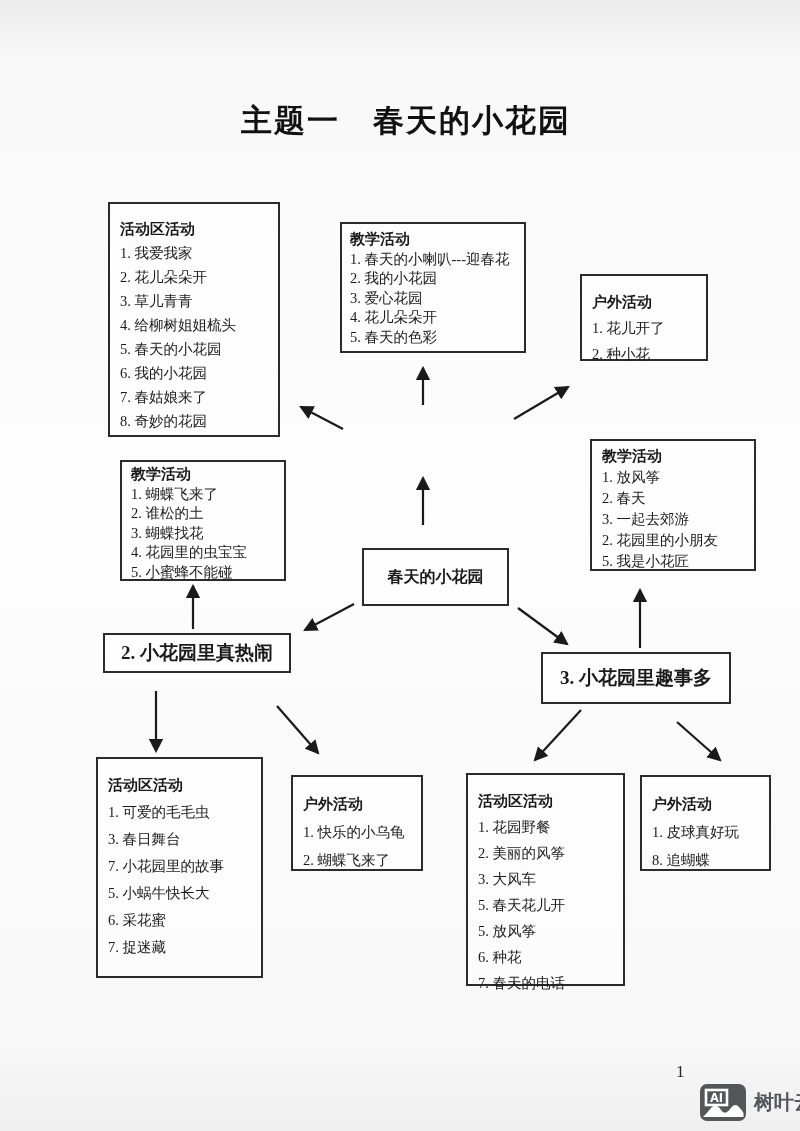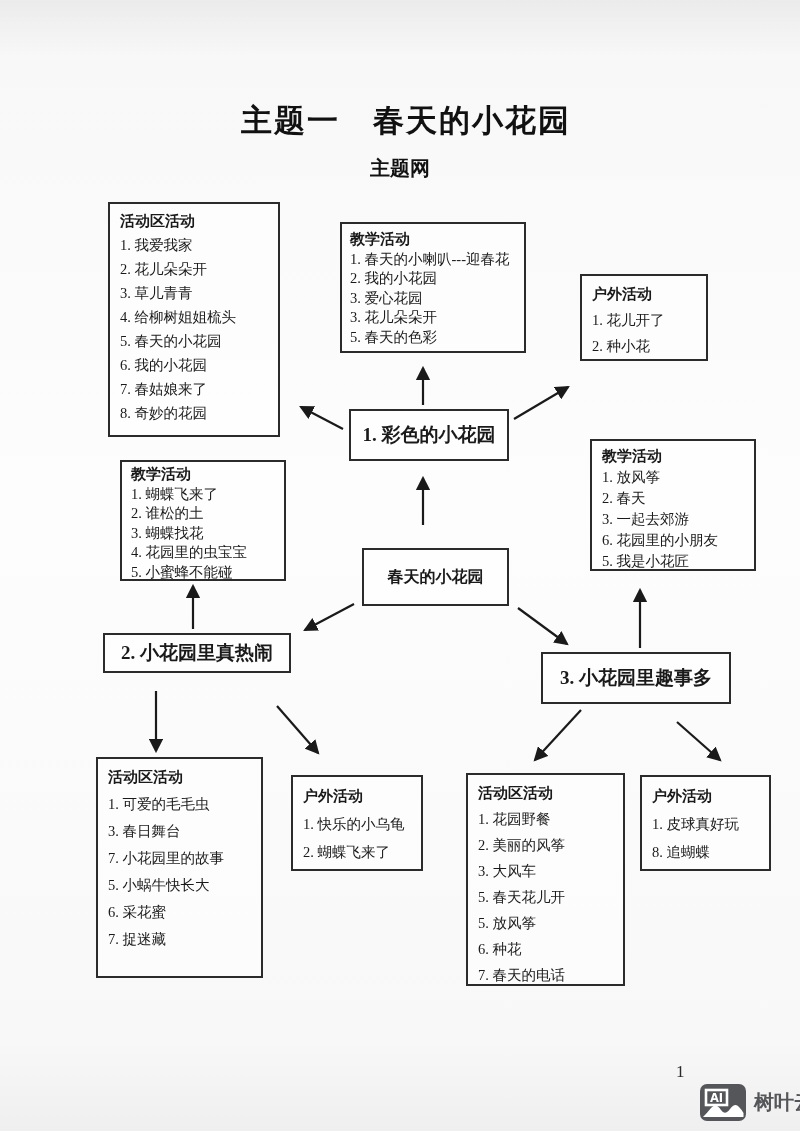--- a/index.html
+++ b/index.html
@@ -16,21 +16,21 @@
     margin-left:12px;
   }
   .doc-subtitle{
     position:absolute;left:0;right:0;top:155px;text-align:center;
     font-size:20px;font-weight:bold;color:#111;
     font-family:"DejaVu Sans","Liberation Sans",sans-serif;
   }
   .box{
     position:absolute;box-sizing:border-box;
     border:2px solid #2b2b2b;background:rgba(255,255,255,0.55);
-    padding:5px 10px;
+    padding:13px 10px;
   }
   .box .heading{font-weight:bold;font-size:15px;white-space:nowrap;}
   .box .list-item{font-size:14.5px;white-space:nowrap;}
   .node{
     position:absolute;box-sizing:border-box;
     border:2px solid #2b2b2b;background:rgba(255,255,255,0.5);
     display:flex;align-items:center;justify-content:center;
     font-weight:bold;white-space:nowrap;
   }
   .connectors{position:absolute;left:0;top:0;pointer-events:none;}
@@ -44,21 +44,20 @@
     font-size:20px;font-weight:bold;color:#55565a;
     font-family:"DejaVu Sans","Liberation Sans",sans-serif;white-space:nowrap;
   }
 </style>
 </head>
 <body>
 
 <div class="page">
 
   <div class="doc-title">主题一　春天的小花园</div>
-  <div class="doc-subtitle">主题网</div>
 
   <svg class="connectors" width="800" height="1131" viewBox="0 0 800 1131">
     <defs>
       <marker id="arrow" viewBox="0 0 10 10" refX="8.5" refY="5" markerWidth="6.5" markerHeight="6.5" orient="auto-start-reverse">
         <path d="M0,0 L10,5 L0,10 z" fill="#1a1a1a"></path>
       </marker>
     </defs>
     <g stroke="#1a1a1a" stroke-width="2.2" fill="none">
       <line x1="423" y1="405" x2="423" y2="368" marker-end="url(#arrow)"></line>
       <line x1="343" y1="429" x2="301" y2="407" marker-end="url(#arrow)"></line>
@@ -88,53 +87,52 @@
         <div class="list-item">8. 奇妙的花园</div>
       </div>
   </div>
 
   <div class="box" style="left:340px;top:222px;width:186px;height:131px;line-height:19.5px;padding:6px 8px;">
     <div class="heading">教学活动</div>
     <div>
         <div class="list-item">1. 春天的小喇叭---迎春花</div>
         <div class="list-item">2. 我的小花园</div>
         <div class="list-item">3. 爱心花园</div>
-        <div class="list-item">3. 花儿朵朵开</div>
+        <div class="list-item">4. 花儿朵朵开</div>
         <div class="list-item">5. 春天的色彩</div>
       </div>
   </div>
 
   <div class="box" style="left:580px;top:274px;width:128px;height:87px;line-height:26px;">
     <div class="heading">户外活动</div>
     <div>
         <div class="list-item">1. 花儿开了</div>
         <div class="list-item">2. 种小花</div>
       </div>
   </div>
 
-  <div class="node" style="left:349px;top:409px;width:160px;height:52px;font-size:19px;">1. 彩色的小花园</div>
 
   <div class="box" style="left:120px;top:460px;width:166px;height:121px;line-height:19.5px;padding:3px 9px;">
     <div class="heading">教学活动</div>
     <div>
         <div class="list-item">1. 蝴蝶飞来了</div>
         <div class="list-item">2. 谁松的土</div>
         <div class="list-item">3. 蝴蝶找花</div>
         <div class="list-item">4. 花园里的虫宝宝</div>
         <div class="list-item">5. 小蜜蜂不能碰</div>
       </div>
   </div>
 
   <div class="box" style="left:590px;top:439px;width:166px;height:132px;line-height:21px;padding:5px 10px;">
     <div class="heading">教学活动</div>
     <div>
         <div class="list-item">1. 放风筝</div>
         <div class="list-item">2. 春天</div>
         <div class="list-item">3. 一起去郊游</div>
-        <div class="list-item">6. 花园里的小朋友</div>
+        <div class="list-item">2. 花园里的小朋友</div>
         <div class="list-item">5. 我是小花匠</div>
       </div>
   </div>
 
   <div class="node" style="left:362px;top:548px;width:147px;height:58px;font-size:16px;">春天的小花园</div>
 
   <div class="node" style="left:103px;top:633px;width:188px;height:40px;font-size:19px;">2. 小花园里真热闹</div>
 
   <div class="node" style="left:541px;top:652px;width:190px;height:52px;font-size:19px;text-align:center;">3. 小花园里趣事多</div>
 

